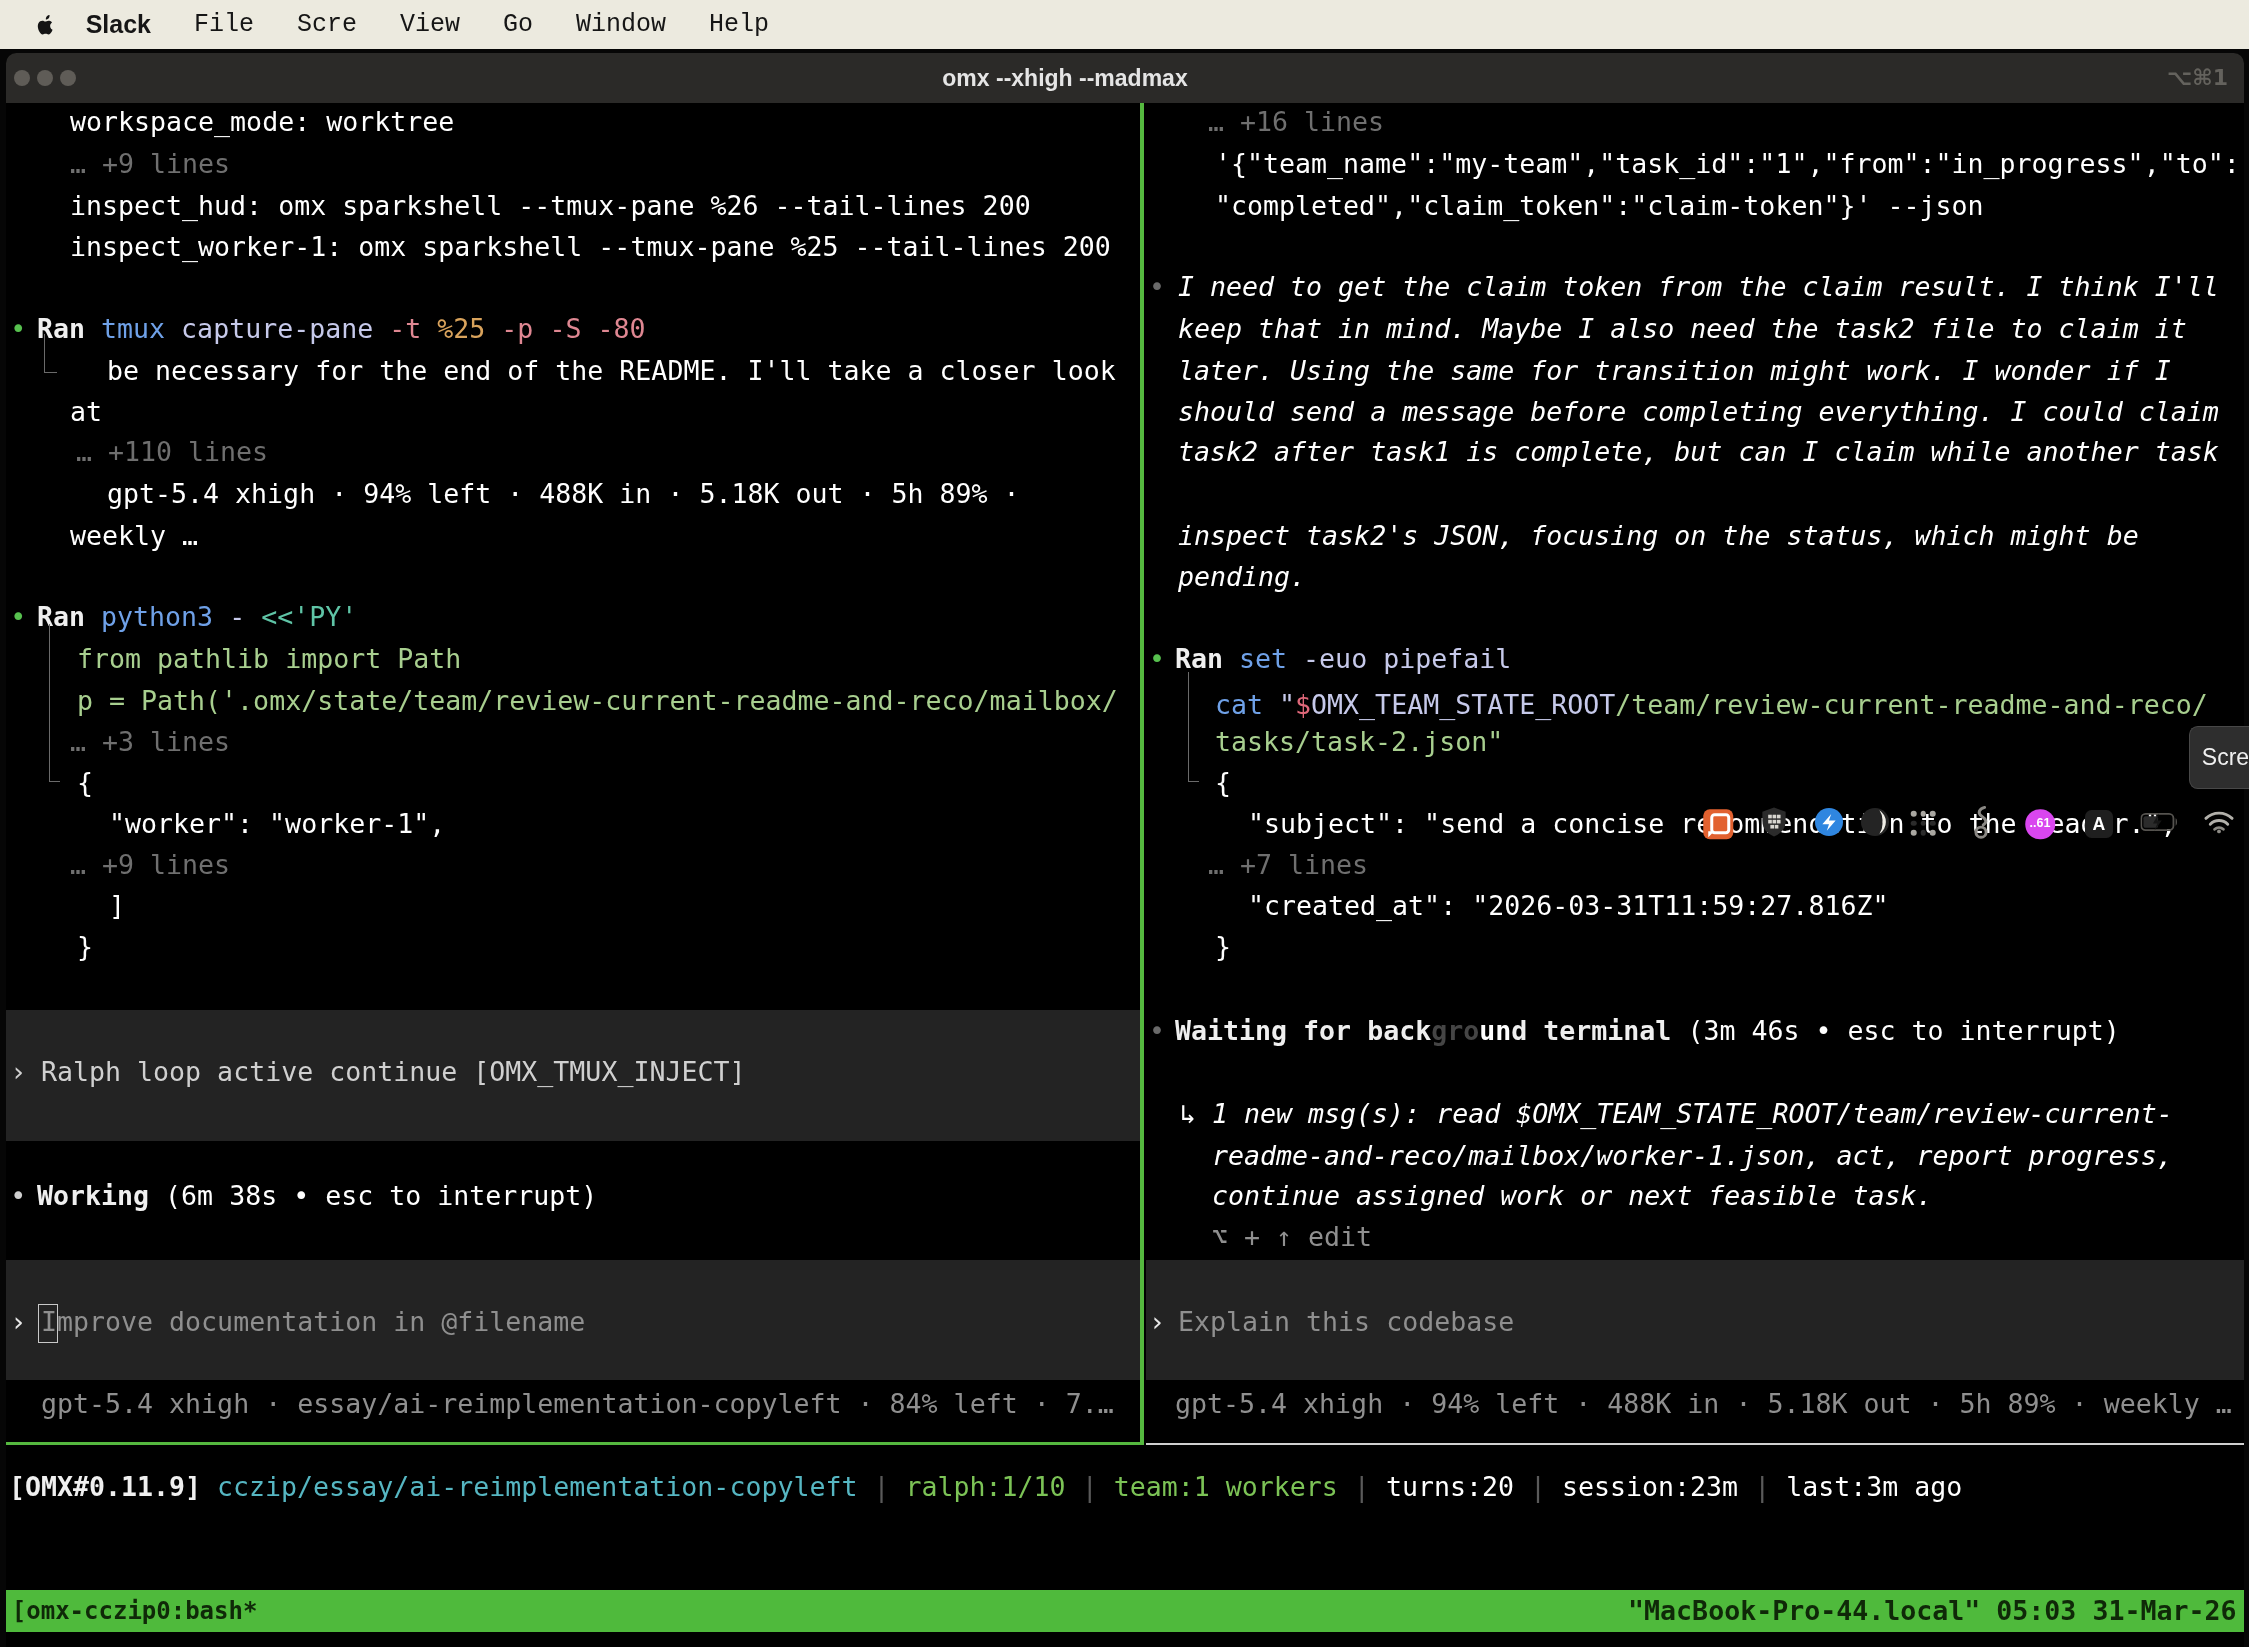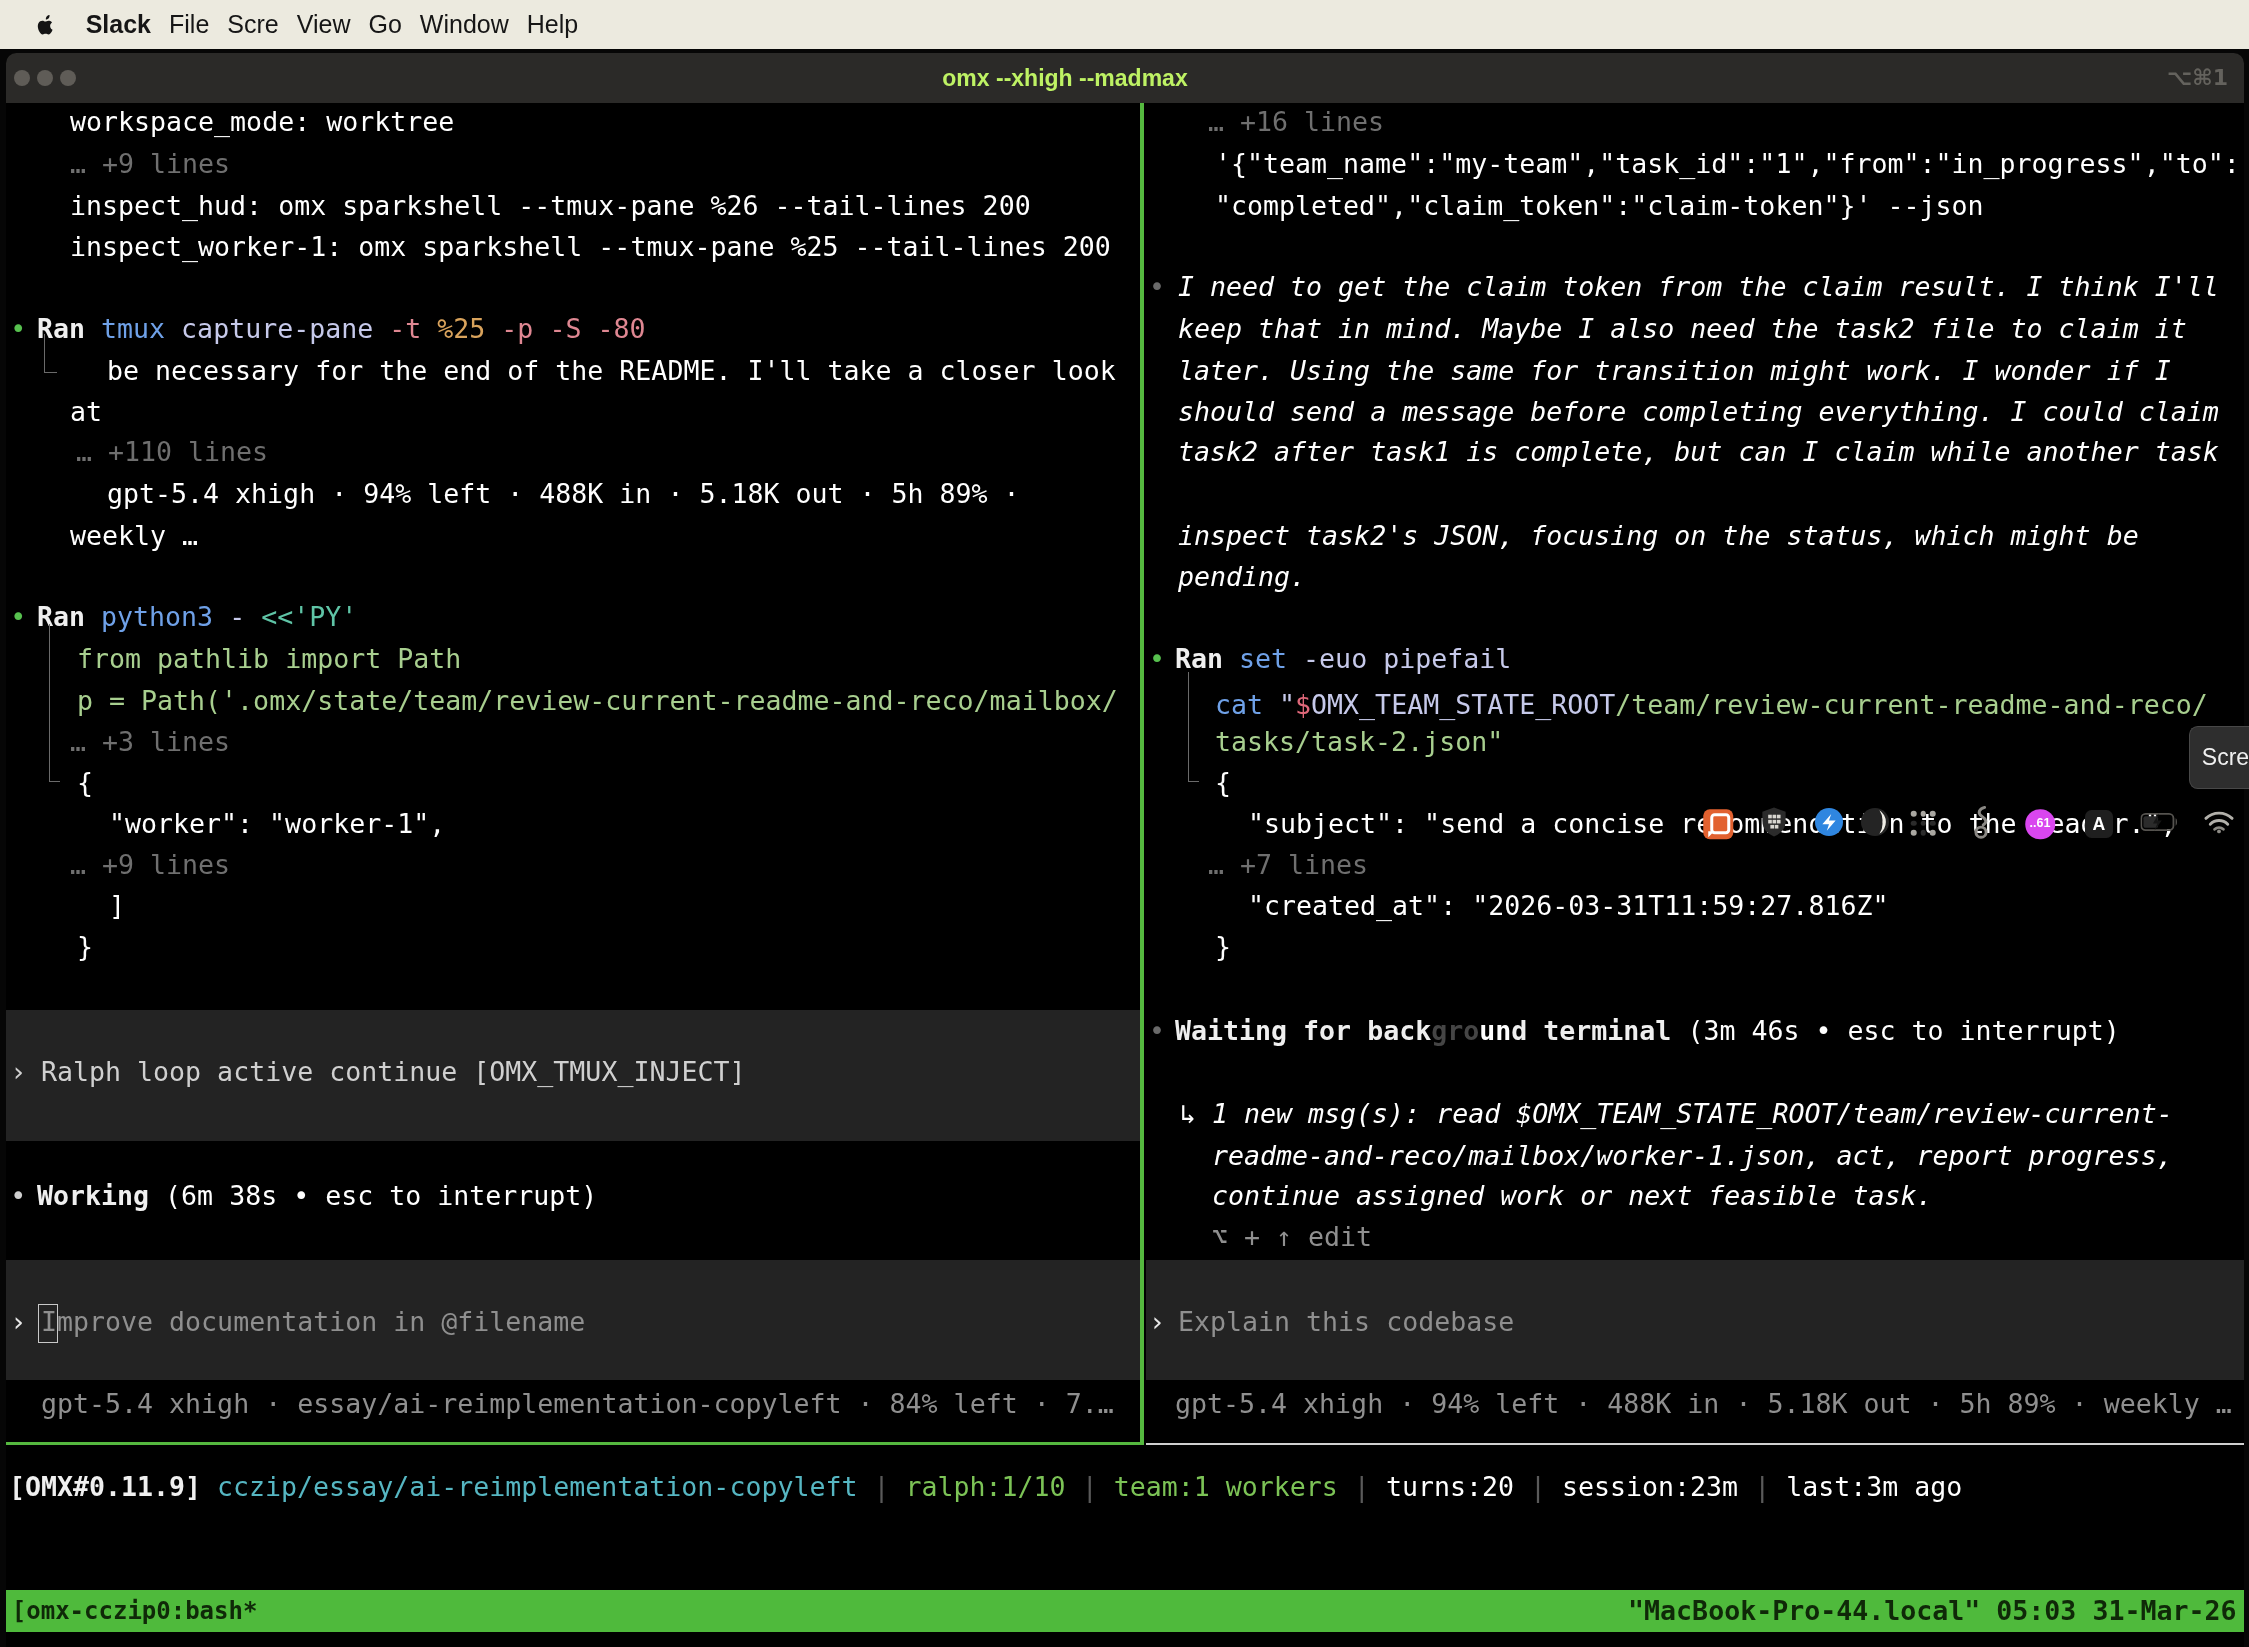--- a/index.html
+++ b/index.html
@@ -4,33 +4,33 @@
 <style>
   html,body{margin:0;padding:0;}
   body{width:2250px;height:1648px;background:#060606;overflow:hidden;position:relative;}
   .stage{position:absolute;inset:0;}
 
   
   .menubar{position:absolute;left:0;top:0;width:2250px;height:49px;background:#eceadf;
            display:flex;align-items:center;font-family:"Liberation Sans",sans-serif;
            font-size:25px;color:#161616;}
   .menubar .apple{margin-left:34px;display:flex;align-items:center;}
-  .menubar .mitem{margin-left:18px;}
+  .menubar .mitem{margin-left:43px;font-family:Liberation Mono, monospace;}
   .menubar .appname{font-weight:700;margin-left:31px;}
   .sticon{position:absolute;top:50%;transform:translate(-50%,-50%);}
 
   
   .win{position:absolute;left:5.9px;top:53px;right:5.9px;bottom:0;background:#000;
        border-radius:10.3px 10.3px 0 0;}
   .titlebar{position:absolute;left:5.9px;top:53px;right:5.9px;height:50px;background:#2b2a28;
             border-radius:10.3px 10.3px 0 0;}
   .tdot{position:absolute;top:70px;width:16px;height:16px;border-radius:50%;background:#5f5c57;}
   .wtitle{position:absolute;left:0;top:53px;width:2130px;height:50px;line-height:50px;
           text-align:center;font-family:"Liberation Sans",sans-serif;font-weight:700;
-          font-size:23px;color:#bef264;}
+          font-size:23px;color:#e5e5e5;}
   .wshort{position:absolute;right:22px;top:53px;height:50px;line-height:50px;
           font-family:"DejaVu Sans",sans-serif;font-weight:700;font-size:22px;color:#64625d;}
 
   
   .row{position:absolute;font-family:"DejaVu Sans Mono",monospace;font-size:26.6px;
        line-height:42px;white-space:pre;color:#9b9b9b;}
   .g  {color:#ffffff;}
   .ph {color:#8f8f8f;}
   .dm {color:#6f6f6f;}
   .dk {color:#5a5a5a;}

